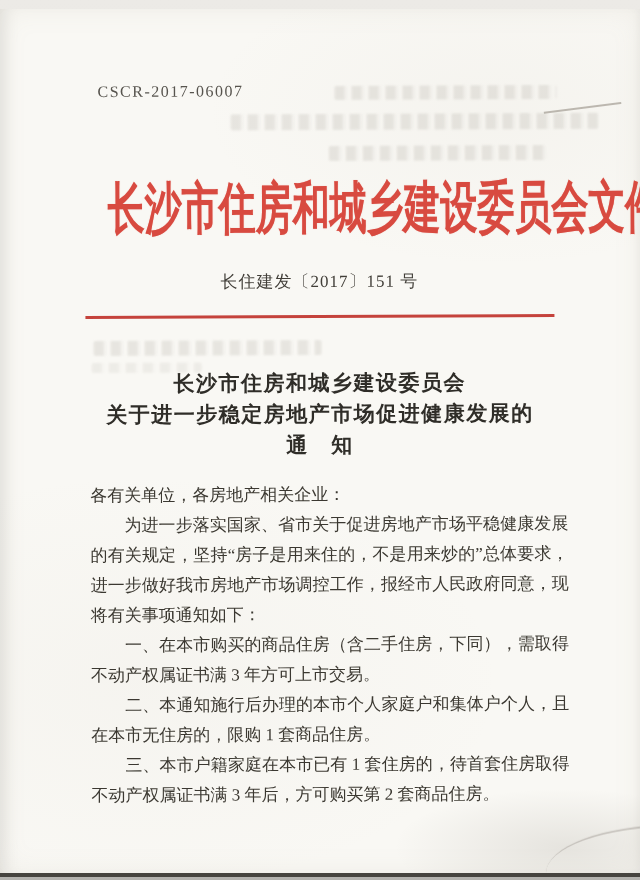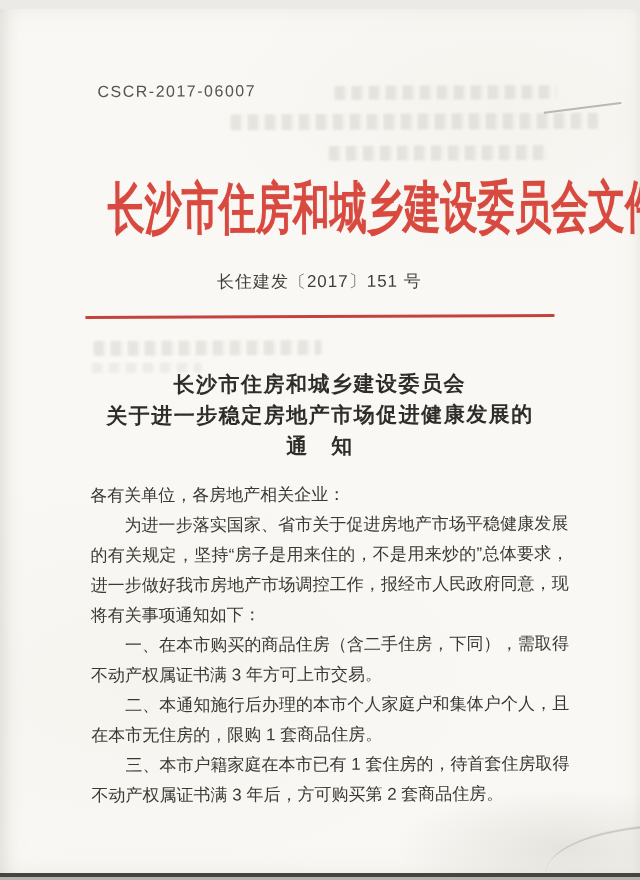--- a/index.html
+++ b/index.html
@@ -1,19 +1,19 @@
 <!DOCTYPE html>
 <html><head>
 <meta charset="utf-8">
 <style>
   html,body { margin:0; padding:0; background:#8f8e8a; }
   .scan {
     position:relative; width:640px; height:880px; overflow:hidden;
     background:linear-gradient(180deg,#eceae6 0%, #e6e4e0 35%, #cfcdc9 92%, #b3b2ae 100%);
-    font-family:Liberation Sans, sans-serif;
+    font-family:Liberation Serif, serif;
   }
   .paper {
     position:absolute; left:0; top:9px; width:640px; height:864px;
     background:#f9f8f4;
     box-shadow: inset 0 0 28px rgba(158,148,128,0.10),
                 inset 14px 0 18px -12px rgba(0,0,0,0.10),
                 inset -7px 0 12px -9px rgba(0,0,0,0.08);
   }
   .paper::before {
     content:""; position:absolute; inset:0; pointer-events:none;

